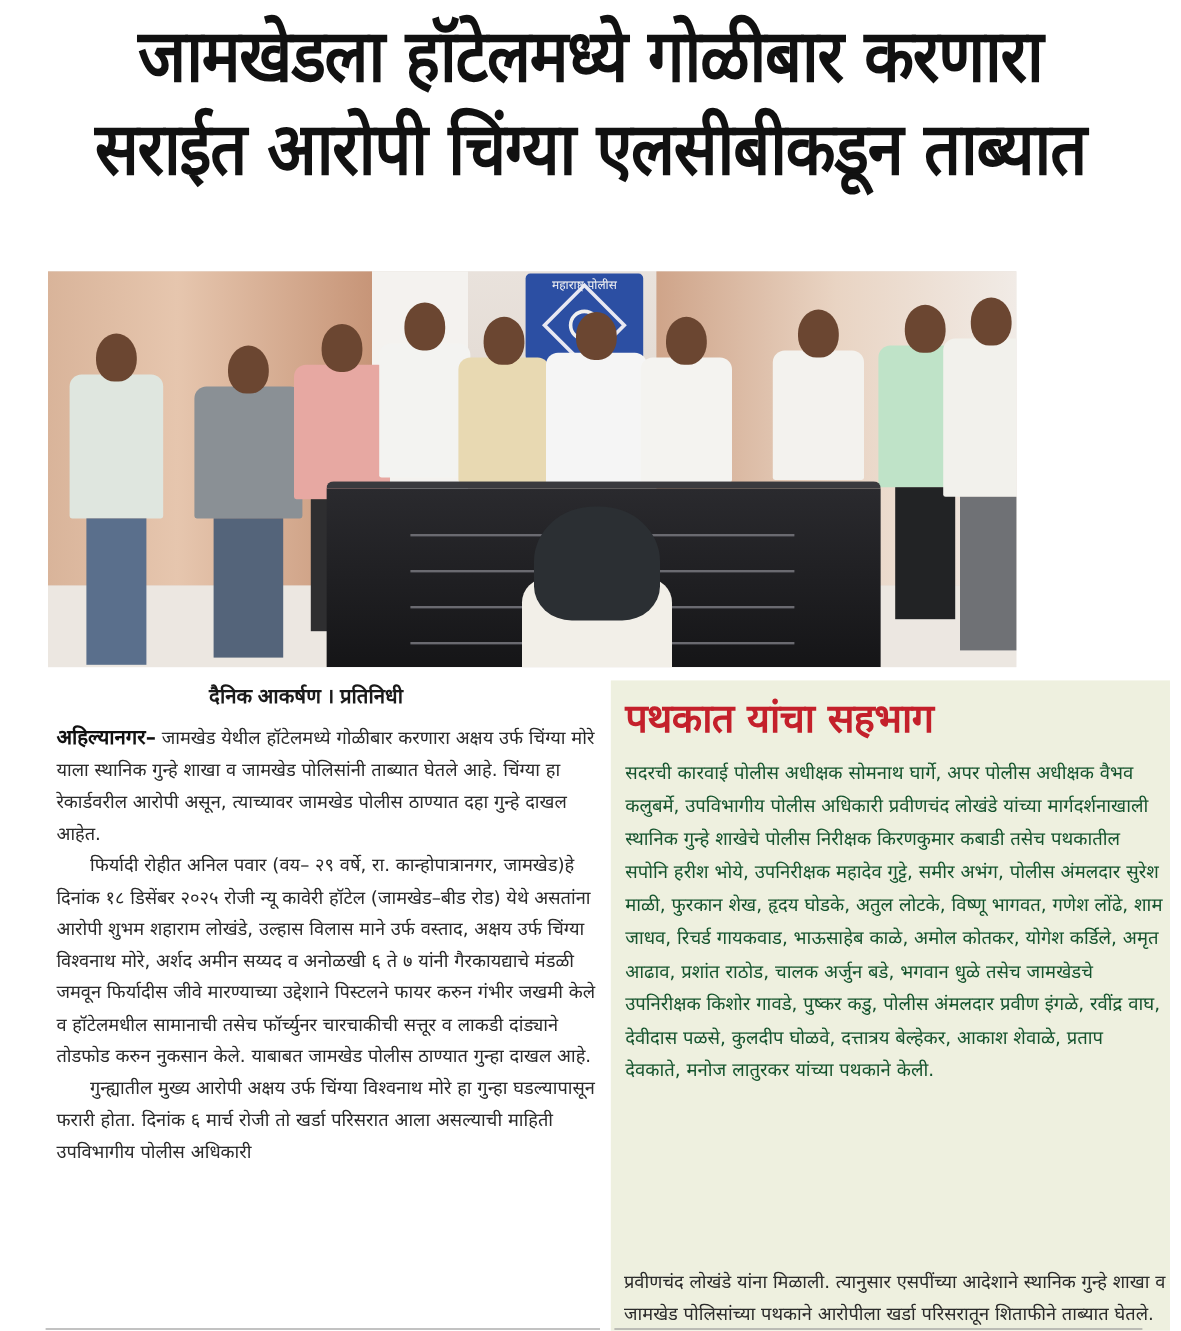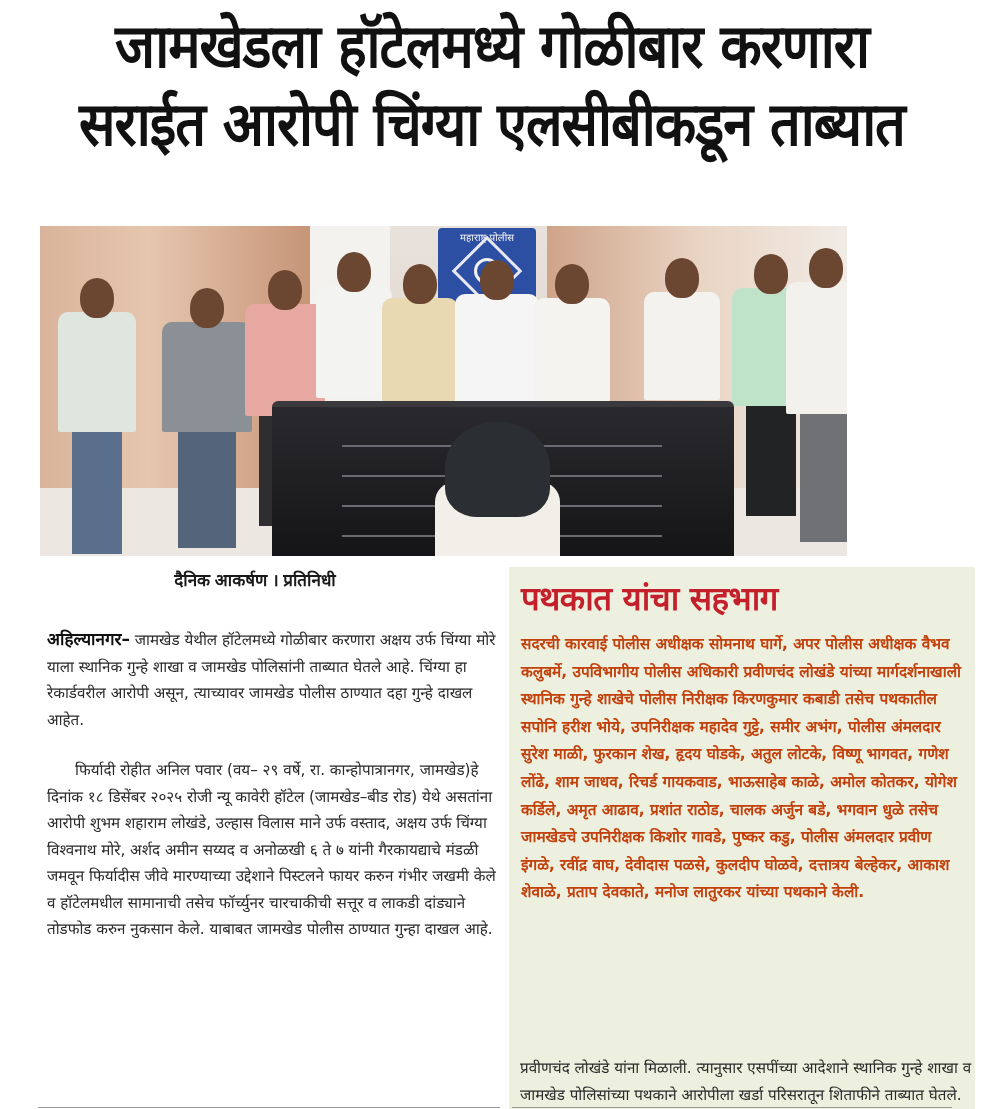--- a/index.html
+++ b/index.html
@@ -56,37 +56,37 @@
   
   .byline {
     position: absolute; left: 25px; top: 568px; width: 460px; text-align: center;
     font-family: Liberation Sans, sans-serif; font-weight: bold; font-size: 17px; color: #1a1a1a;
   }
   .col-left {
     position: absolute; left: 47px; top: 602px; width: 450px;
     font-family: "DejaVu Sans", sans-serif; font-size: 15.2px; line-height: 26.5px; color: #2a2a2a;
     text-align: left;
   }
-  .col-left p { text-indent: 0; margin-top: 24px; }
+  .col-left p { text-indent: 0; }
   .col-left p.indent { text-indent: 28px; }
   .col-left .dateline { font-weight: bold; color: #111; font-size: 17px; }
 
   .box {
     position: absolute; left: 509px; top: 567px; width: 466px; height: 568px;
     background: #eef0df;
   }
   .box-title {
     position: absolute; left: 12px; top: 10px;
     font-family: "DejaVu Sans", sans-serif; font-weight: bold; font-size: 33px; color: #c4202b;
     line-height: 44px; letter-spacing: -0.5px;
   }
   .box-body {
     position: absolute; left: 12px; top: 64px; width: 448px;
-    font-family: "DejaVu Sans", sans-serif; font-weight: bold; font-size: 15.4px; line-height: 27.6px;
-    color: #c2410c;
+    font-family: "DejaVu Sans", sans-serif; font-weight: normal; font-size: 15.4px; line-height: 27.6px;
+    color: #14532d;
   }
   .col-right {
     position: absolute; left: 520px; top: 1055px; width: 458px;
     font-family: "DejaVu Sans", sans-serif; font-size: 15.2px; line-height: 26.5px; color: #2a2a2a;
   }
   .rule {
     position: absolute; top: 1107px; height: 1px; background: #9a9a9a;
   }
 </style>
 </head>
@@ -159,20 +159,21 @@
     <div class="body"></div>
     <div class="hood"></div>
   </div>
 </div>
 
 <div class="byline">दैनिक आकर्षण । प्रतिनिधी</div>
 
 <div class="col-left">
   <p><span class="dateline">अहिल्यानगर–</span> <span>जामखेड येथील हॉटेलमध्ये गोळीबार करणारा अक्षय उर्फ चिंग्या मोरे याला स्थानिक गुन्हे शाखा व जामखेड पोलिसांनी ताब्यात घेतले आहे. चिंग्या हा रेकार्डवरील आरोपी असून, त्याच्यावर जामखेड पोलीस ठाण्यात दहा गुन्हे दाखल आहेत.</span></p>
   <p class="indent">फिर्यादी रोहीत अनिल पवार (वय– २९ वर्षे, रा. कान्होपात्रानगर, जामखेड)हे दिनांक १८ डिसेंबर २०२५ रोजी न्यू कावेरी हॉटेल (जामखेड–बीड रोड) येथे असतांना आरोपी शुभम शहाराम लोखंडे, उल्हास विलास माने उर्फ वस्ताद, अक्षय उर्फ चिंग्या विश्वनाथ मोरे, अर्शद अमीन सय्यद व अनोळखी ६ ते ७ यांनी गैरकायद्याचे मंडळी जमवून फिर्यादीस जीवे मारण्याच्या उद्देशाने पिस्टलने फायर करुन गंभीर जखमी केले व हॉटेलमधील सामानाची तसेच फॉर्च्युनर चारचाकीची  सत्तूर व लाकडी दांड्याने तोडफोड करुन नुकसान केले. याबाबत जामखेड पोलीस ठाण्यात गुन्हा दाखल आहे.</p>
+  <p class="indent">गुन्ह्यातील मुख्य आरोपी अक्षय उर्फ चिंग्या विश्वनाथ मोरे हा गुन्हा घडल्यापासून फरारी होता. दिनांक ६ मार्च रोजी तो खर्डा परिसरात आला असल्याची माहिती उपविभागीय पोलीस अधिकारी</p>
 </div>
 
 <div class="box">
   <div class="box-title">पथकात यांचा सहभाग</div>
   <div class="box-body">सदरची कारवाई पोलीस अधीक्षक सोमनाथ घार्गे, अपर पोलीस अधीक्षक वैभव कलुबर्मे, उपविभागीय पोलीस अधिकारी प्रवीणचंद लोखंडे यांच्या मार्गदर्शनाखाली स्थानिक गुन्हे शाखेचे पोलीस निरीक्षक किरणकुमार कबाडी तसेच पथकातील सपोनि हरीश भोये, उपनिरीक्षक महादेव गुट्टे, समीर अभंग, पोलीस अंमलदार सुरेश माळी, फुरकान शेख, हृदय घोडके, अतुल लोटके, विष्णू भागवत, गणेश लोंढे, शाम जाधव, रिचर्ड गायकवाड, भाऊसाहेब काळे, अमोल कोतकर, योगेश कर्डिले, अमृत आढाव, प्रशांत राठोड, चालक अर्जुन बडे, भगवान धुळे तसेच जामखेडचे उपनिरीक्षक किशोर गावडे, पुष्कर कडु, पोलीस अंमलदार प्रवीण इंगळे, रवींद्र वाघ, देवीदास पळसे, कुलदीप घोळवे, दत्तात्रय बेल्हेकर, आकाश शेवाळे, प्रताप देवकाते, मनोज लातुरकर यांच्या पथकाने केली.</div>
 </div>
 
 <div class="col-right">
   <p>प्रवीणचंद लोखंडे यांना मिळाली. त्यानुसार एसपींच्या आदेशाने स्थानिक गुन्हे शाखा व जामखेड पोलिसांच्या पथकाने आरोपीला खर्डा परिसरातून शिताफीने ताब्यात घेतले.</p>
 </div>

